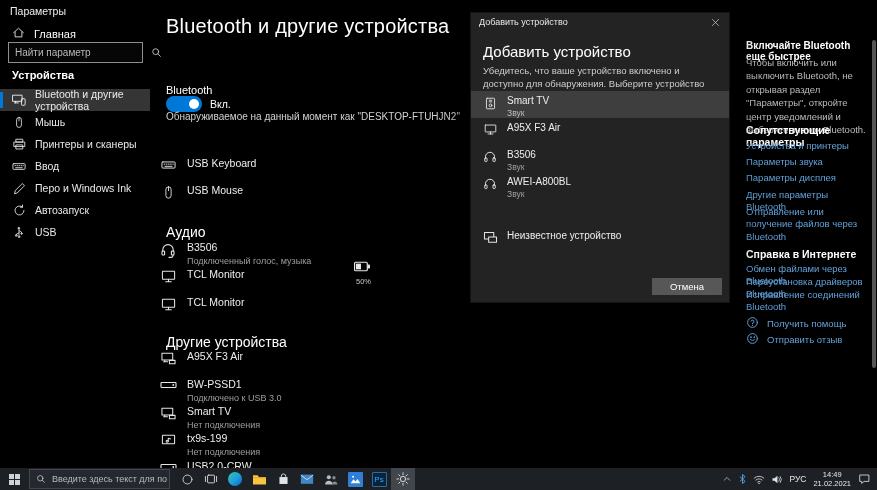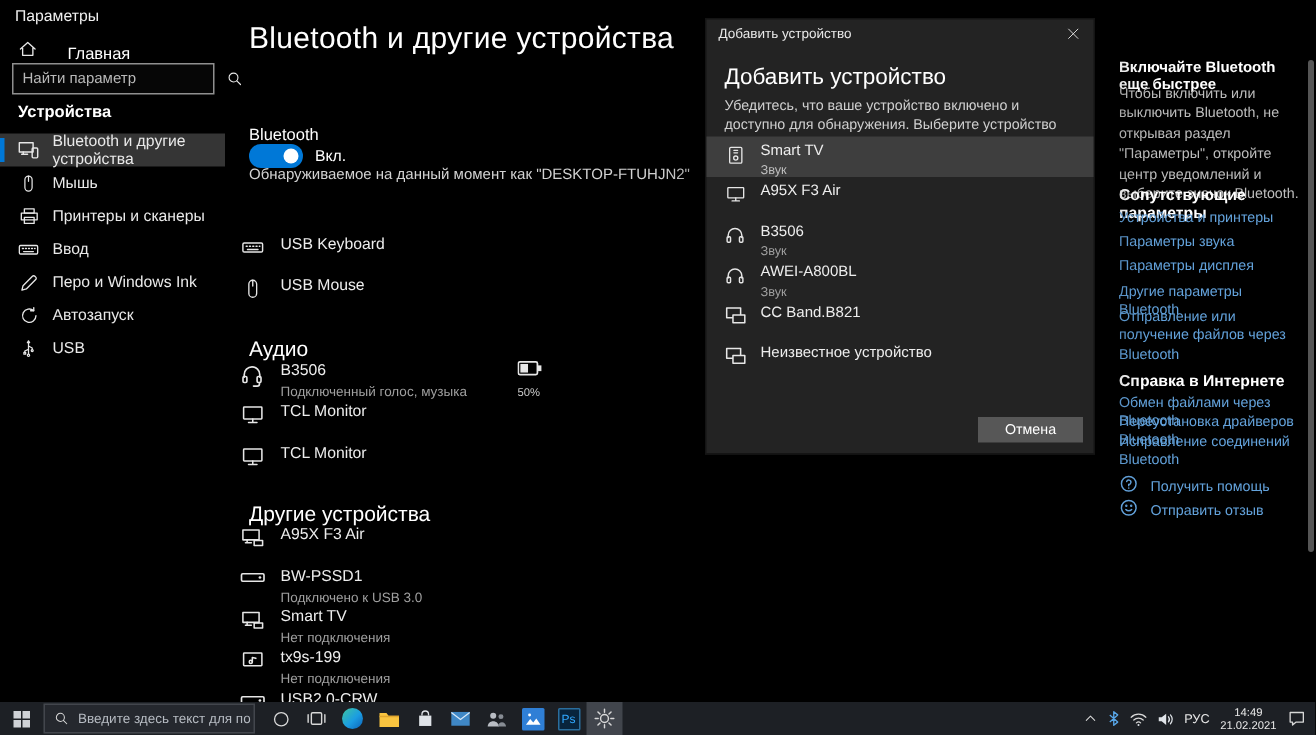--- a/index.html
+++ b/index.html
@@ -7,21 +7,21 @@
        font-family:"Liberation Sans",sans-serif;color:#fff;-webkit-font-smoothing:antialiased}
   .abs{position:absolute}
   svg.s{stroke:#e6e6e6;fill:none;stroke-width:1.1;stroke-linecap:round;stroke-linejoin:round}
   svg.sb{stroke:#d8d8d8;fill:none;stroke-width:1.1;stroke-linecap:round;stroke-linejoin:round}
 
   
   .win-title{top:5px;left:10px;font-size:10.5px;color:#efefef}
 
   
   .sidebar{top:0;left:0;width:150px;height:468px}
-  .home-row{top:26px;left:12px;display:flex;align-items:flex-end;gap:20px;font-size:11px}
+  .home-row{top:26px;left:12px;display:flex;align-items:center;gap:9px;font-size:11px}
   .side-search{top:42px;left:8px;width:133px;height:19px;border:1px solid #8f8f8f;background:#060606;
                display:flex;align-items:center}
   .side-search input{flex:1;background:transparent;border:0;outline:none;color:#cfcfcf;
                font-size:10px;padding:0 4px 0 6px;font-family:Liberation Sans, sans-serif}
   .side-search input::placeholder{color:#b9b9b9}
   .side-search .mag{margin-right:5px;display:flex}
   .side-section{top:69px;left:12px;font-size:11px;font-weight:700}
   .nav{top:89px;left:0;width:150px}
   .nav-item{position:relative;height:22px;display:flex;align-items:center;gap:9px;
             padding-left:12px;font-size:10.5px;color:#e9e9e9;cursor:default}
@@ -39,21 +39,21 @@
   .bt-label{top:84px;left:16px;font-size:11px}
   .toggle{top:96px;left:16px;width:36px;height:16px;border-radius:8px;background:var(--accent);cursor:pointer}
   .toggle .knob{position:absolute;right:3px;top:3px;width:10px;height:10px;border-radius:50%;background:#fff}
   .toggle-state{top:98px;left:60px;font-size:10.5px}
   .discover{top:111px;left:16px;font-size:10px;color:#d2d2d2}
   .sec-h{left:16px;font-size:14px;font-weight:400;color:#fff}
   .dev{position:absolute;left:8px;display:flex;align-items:flex-start;gap:9px;width:300px}
   .dev .ic{width:20px;display:flex;justify-content:center;margin-top:1px}
   .dn{font-size:10.5px;color:#ededed}
   .ds{font-size:9px;color:#9f9f9f;margin-top:3px}
-  .batt{top:238px;left:195px;width:26px;text-align:left}
+  .batt{top:258px;left:195px;width:26px;text-align:right}
   .batt .bp{font-size:7.5px;color:#c8c8c8;margin-top:1px}
 
   
   .rpanel{top:0;left:746px;width:126px;height:468px;font-size:9.5px}
   .tip-h{top:40px;left:0;font-size:10px;font-weight:700}
   .tip-b{top:56px;left:0;width:124px;color:#bdbdbd;line-height:1.42}
   .rp-h{left:0;font-size:10.5px;font-weight:700}
   .rlink{left:0;width:124px;color:var(--link);line-height:1.3;cursor:pointer;display:block;text-decoration:none}
   .icorow{left:0;display:flex;align-items:center;gap:8px;color:var(--link);cursor:pointer}
   .scrollbar{top:40px;right:1px;width:4px;height:328px;background:#555;border-radius:2px}
@@ -431,31 +431,20 @@
             <path d="M2.8 9.5V7.8a5.2 5.2 0 0 1 10.4 0v1.7"></path>
             <rect x="2" y="9" width="2.6" height="4.2" rx=".8"></rect>
             <rect x="11.4" y="9" width="2.6" height="4.2" rx=".8"></rect>
           </svg>
         </span>
       <div>
         <div class="dn">AWEI-A800BL</div>
         <div class="ds">Звук</div>
       </div>
     </div>
-    <div class="drow" style="top:186px">
-      <span class="ic">
-          <svg class="s" width="15" height="13" viewBox="0 0 16 14">
-            <rect x="1.5" y="1.5" width="10" height="7"></rect>
-            <rect x="6" y="6.5" width="8.5" height="5.5" fill="#232323"></rect>
-          </svg>
-        </span>
-      <div>
-          <div class="dn">CC Band.B821</div>
-        </div>
-    </div>
     <div class="drow" style="top:213px">
       <span class="ic">
           <svg class="s" width="15" height="13" viewBox="0 0 16 14">
             <rect x="1.5" y="1.5" width="10" height="7"></rect>
             <rect x="6" y="6.5" width="8.5" height="5.5" fill="#232323"></rect>
           </svg>
         </span>
       <div>
           <div class="dn">Неизвестное устройство</div>
         </div>

